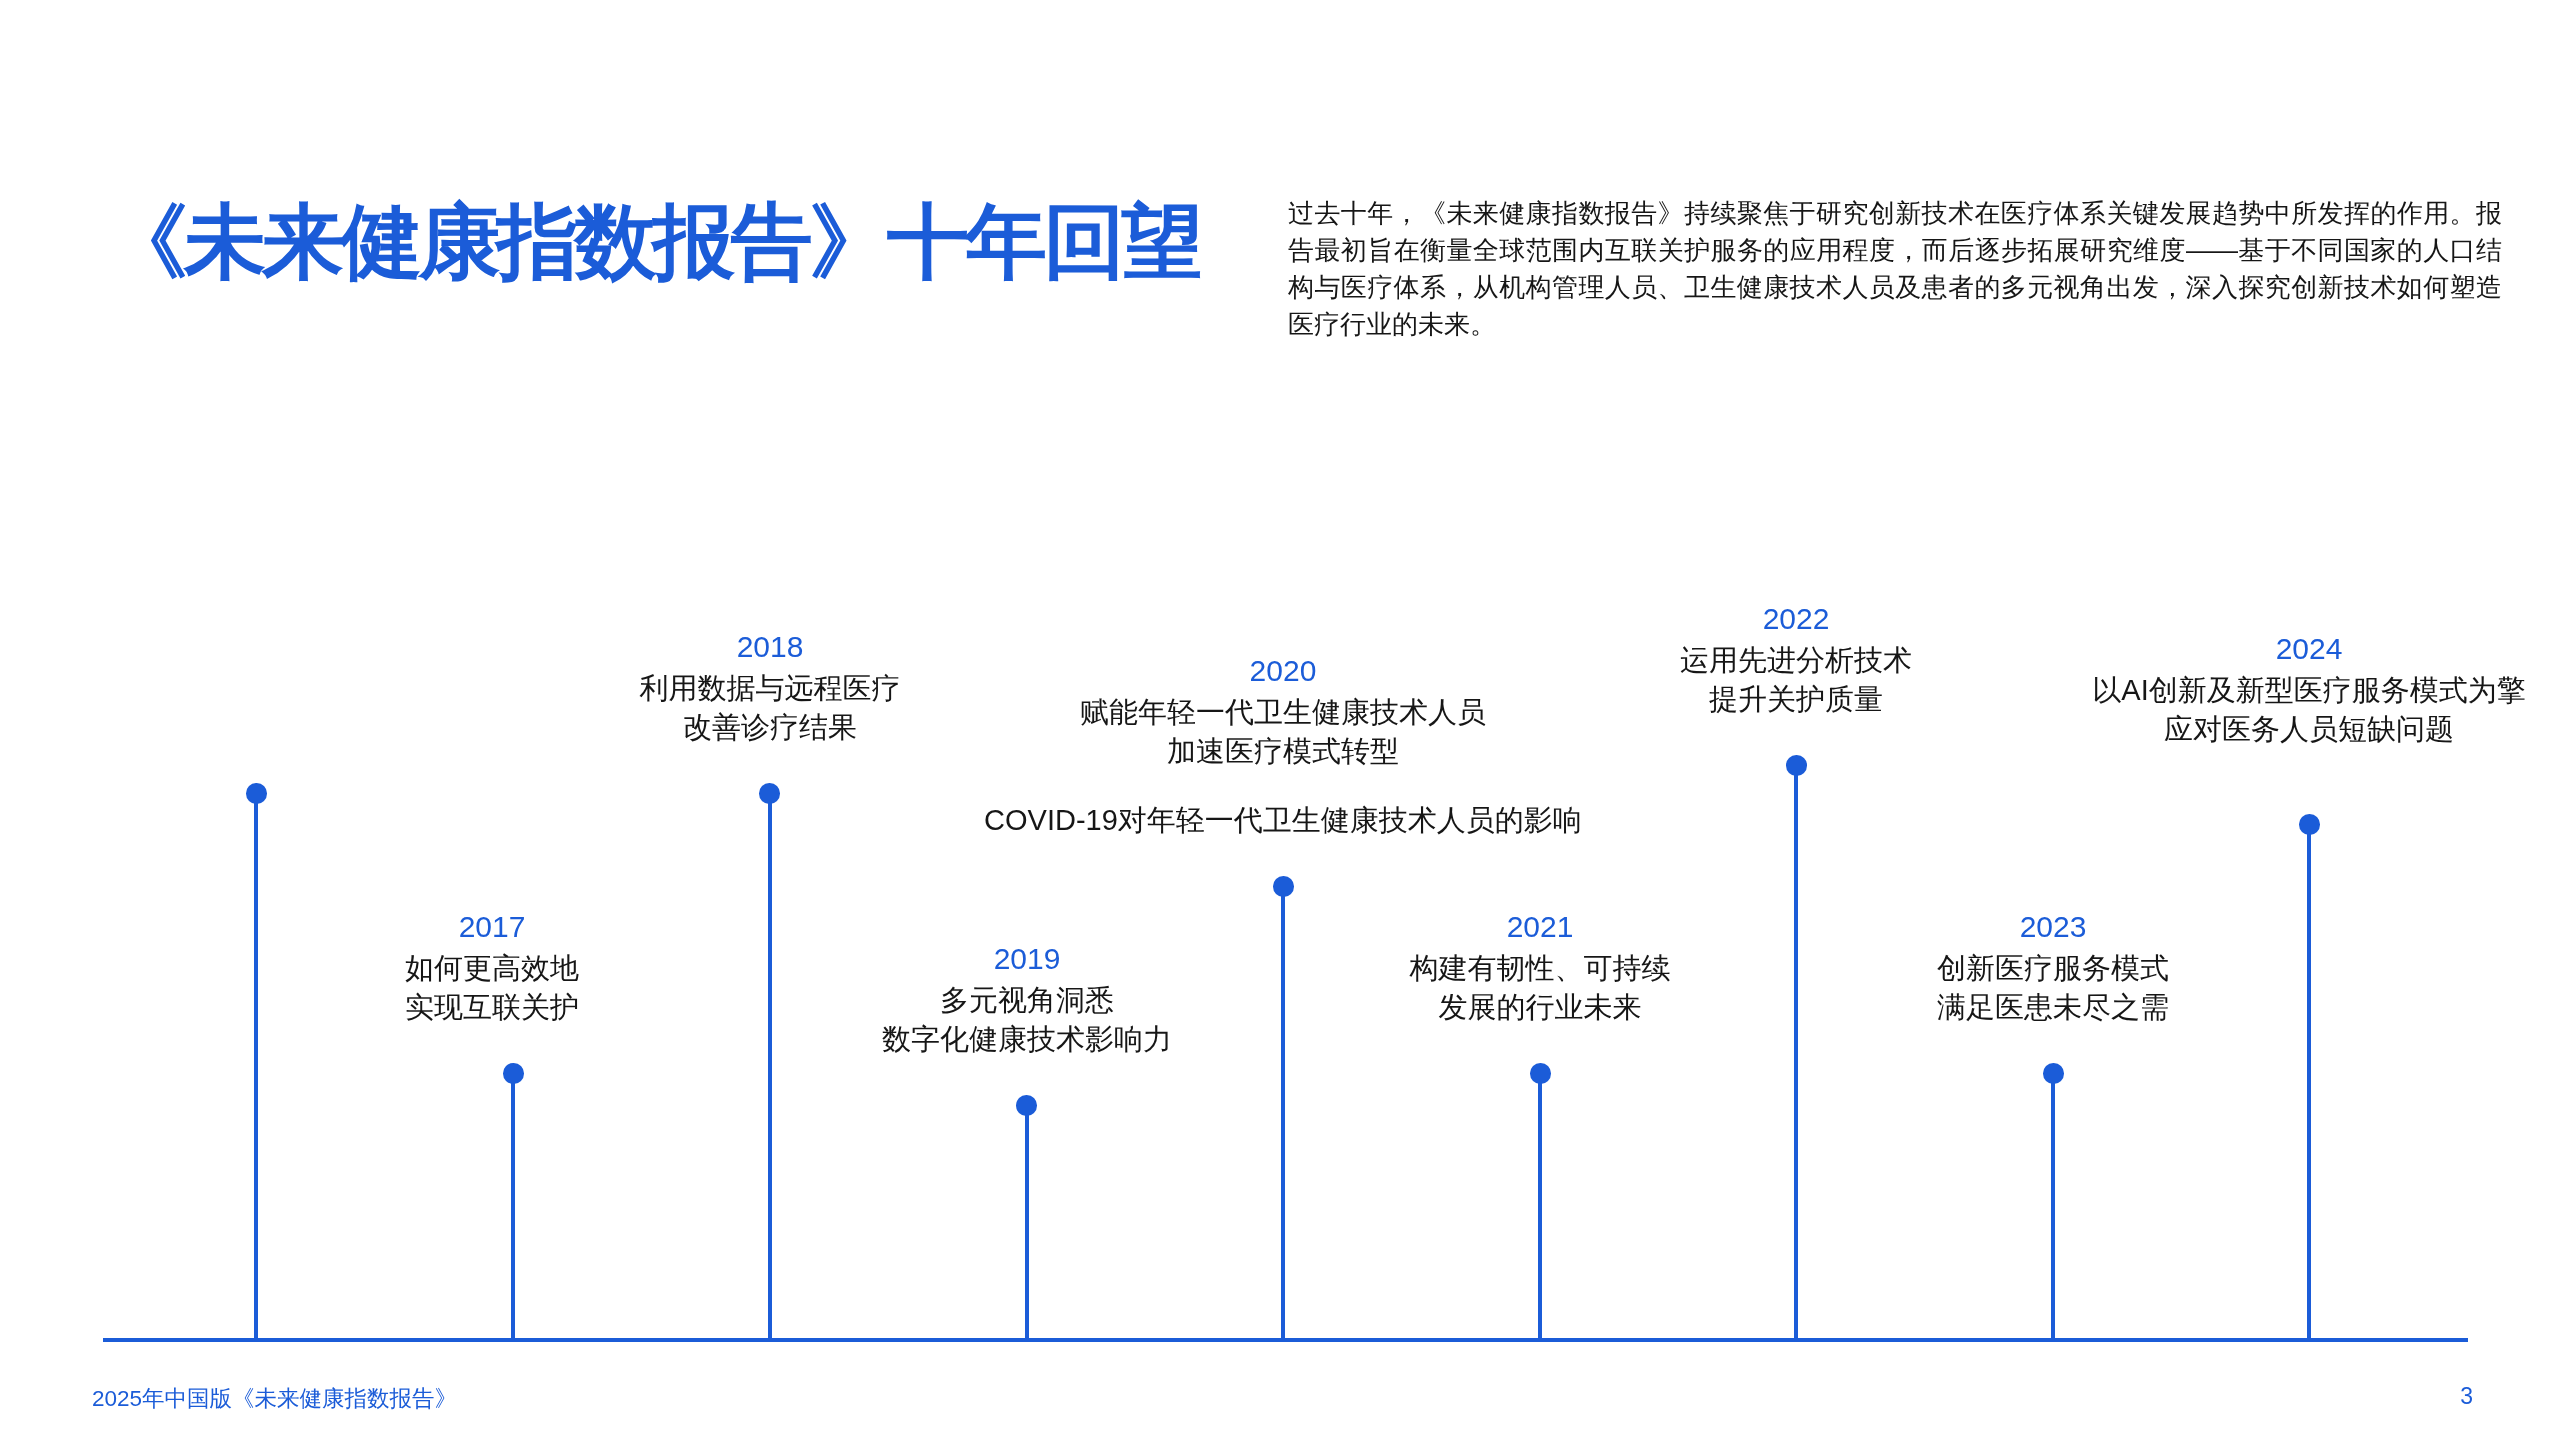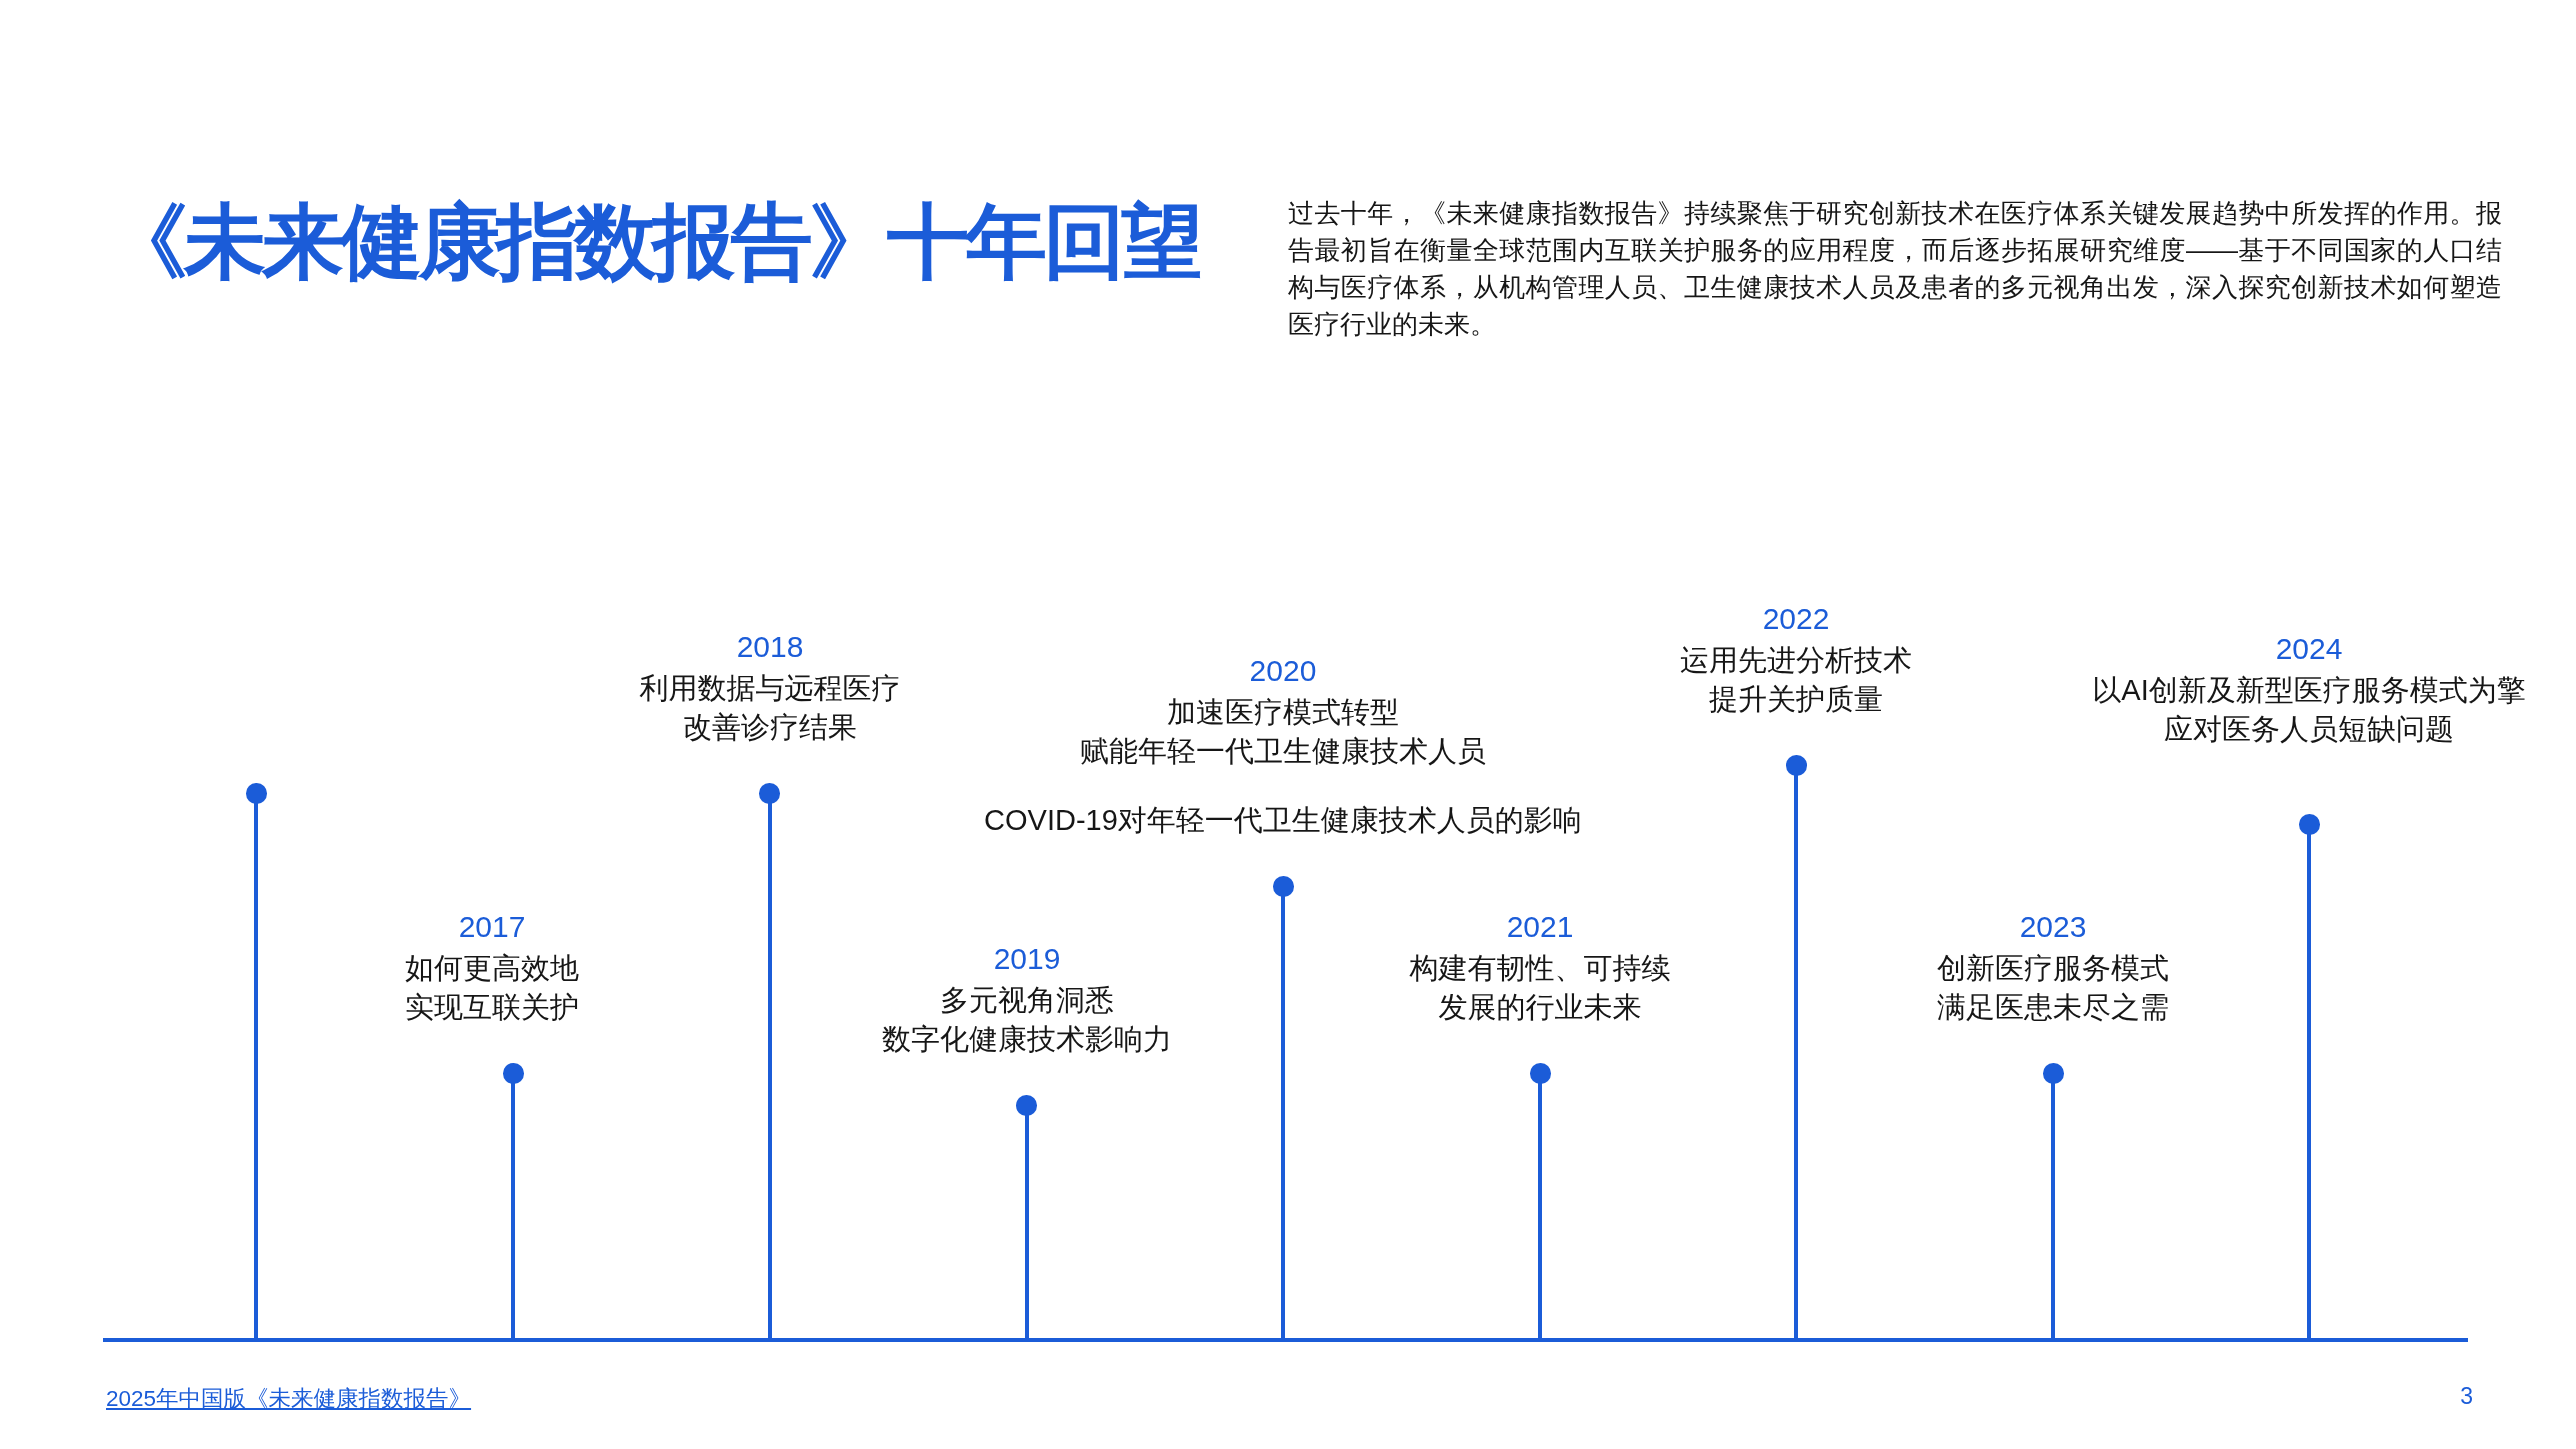--- a/index.html
+++ b/index.html
@@ -49,22 +49,22 @@
   }
   .label .line{
     font-size:29px;line-height:39px;color:var(--ink);
   }
   .label .note{
     font-size:29px;line-height:39px;color:var(--ink);
     margin-top:30px;
   }
   
   .footer-left{
-    position:absolute;left:106px;top:1383px;
-    font-size:22.5px;color:var(--blue);white-space:nowrap;text-decoration:underline;
+    position:absolute;left:92px;top:1383px;
+    font-size:22.5px;color:var(--blue);white-space:nowrap;
   }
   .footer-page{
     position:absolute;right:103px;top:1383px;
     font-size:23px;color:var(--blue);
   }
 </style>
 </head>
 <body>
 
 <div id="slide">
@@ -94,22 +94,22 @@
       <div class="dot" style="left: 759px; top: 783px;"></div>
   <div class="label" style="left: 1027px; bottom: 390px;">
     <div class="year">2019</div>
   <div class="line">多元视角洞悉</div>
         <div class="line">数字化健康技术影响力</div>
       </div>
 <div class="stem" style="left: 1025px; top: 1106px; height: 236px;"></div>
       <div class="dot" style="left: 1016px; top: 1095px;"></div>
   <div class="label" style="left: 1283px; bottom: 609px;">
     <div class="year">2020</div>
-  <div class="line">加速医疗模式转型</div>
-        <div class="line">赋能年轻一代卫生健康技术人员</div>
+  <div class="line">赋能年轻一代卫生健康技术人员</div>
+        <div class="line">加速医疗模式转型</div>
         <div class="note">COVID-19对年轻一代卫生健康技术人员的影响</div>
       </div>
 <div class="stem" style="left: 1281px; top: 886px; height: 455px;"></div>
       <div class="dot" style="left: 1273px; top: 876px;"></div>
   <div class="label" style="left: 1540px; bottom: 422px;">
     <div class="year">2021</div>
   <div class="line">构建有韧性、可持续</div>
         <div class="line">发展的行业未来</div>
       </div>
 <div class="stem" style="left: 1538px; top: 1074px; height: 268px;"></div>

